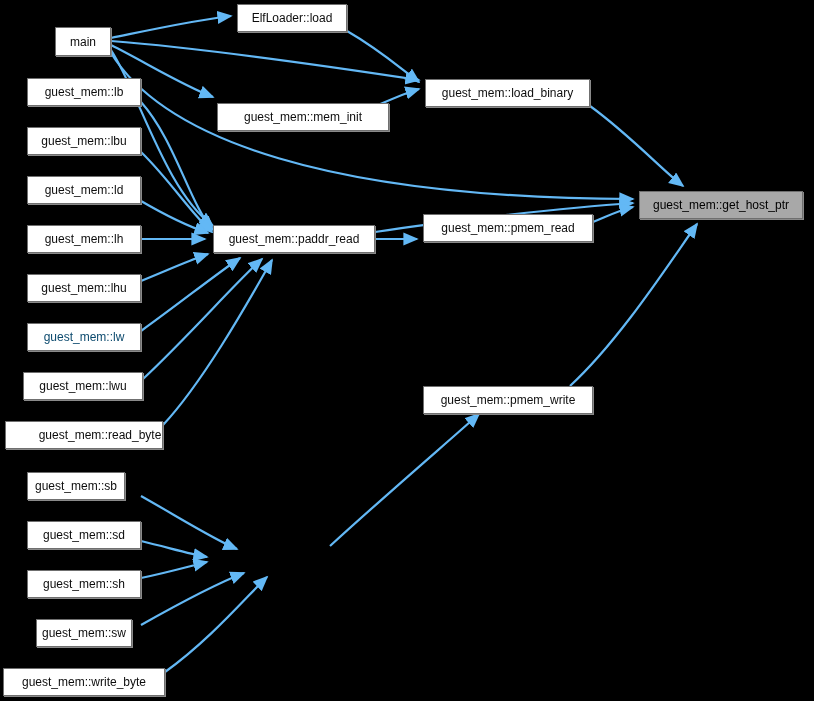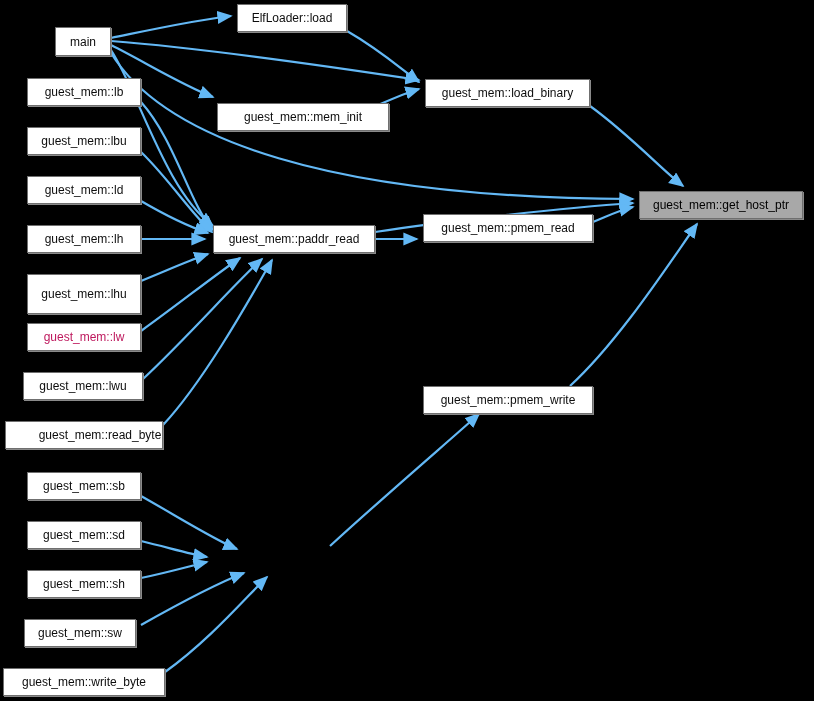--- a/index.html
+++ b/index.html
@@ -108,51 +108,51 @@
       </div>
       <div class="node" style="left: 27px; top: 127px; width: 114px; height: 28px; background: rgb(255, 255, 255); color: rgb(13, 13, 13); border-color: rgb(111, 111, 111);">
         <span class="node-label">guest_mem::lbu</span>
       </div>
       <div class="node" style="left: 27px; top: 176px; width: 114px; height: 28px; background: rgb(255, 255, 255); color: rgb(13, 13, 13); border-color: rgb(111, 111, 111);">
         <span class="node-label">guest_mem::ld</span>
       </div>
       <div class="node" style="left: 27px; top: 225px; width: 114px; height: 28px; background: rgb(255, 255, 255); color: rgb(13, 13, 13); border-color: rgb(111, 111, 111);">
         <span class="node-label">guest_mem::lh</span>
       </div>
-      <div class="node" style="left: 27px; top: 274px; width: 114px; height: 40px; background: rgb(255, 255, 255); color: rgb(13, 13, 13); border-color: rgb(111, 111, 111);">
+      <div class="node" style="left: 27px; top: 274px; width: 114px; height: 28px; background: rgb(255, 255, 255); color: rgb(13, 13, 13); border-color: rgb(111, 111, 111);">
         <span class="node-label">guest_mem::lhu</span>
       </div>
-      <div class="node" style="left: 27px; top: 323px; width: 114px; height: 28px; background: rgb(255, 255, 255); color: #be185d; border-color: rgb(111, 111, 111);">
+      <div class="node" style="left: 27px; top: 323px; width: 114px; height: 28px; background: rgb(255, 255, 255); color: #0c4a6e; border-color: rgb(111, 111, 111);">
         <span class="node-label">guest_mem::lw</span>
       </div>
       <div class="node" style="left: 23px; top: 372px; width: 120px; height: 28px; background: rgb(255, 255, 255); color: rgb(13, 13, 13); border-color: rgb(111, 111, 111);">
         <span class="node-label">guest_mem::lwu</span>
       </div>
       <div class="node" style="left: 5px; top: 421px; width: 158px; height: 28px; background: rgb(255, 255, 255); color: rgb(13, 13, 13); border-color: rgb(111, 111, 111); padding-left: 32px;">
         <span class="node-label">guest_mem::read_byte</span>
       </div>
       <div class="node" style="left: 213px; top: 225px; width: 162px; height: 28px; background: rgb(255, 255, 255); color: rgb(13, 13, 13); border-color: rgb(111, 111, 111);">
         <span class="node-label">guest_mem::paddr_read</span>
       </div>
       <div class="node" style="left: 423px; top: 214px; width: 170px; height: 28px; background: rgb(255, 255, 255); color: rgb(13, 13, 13); border-color: rgb(111, 111, 111);">
         <span class="node-label">guest_mem::pmem_read</span>
       </div>
       <div class="node" style="left: 423px; top: 386px; width: 170px; height: 28px; background: rgb(255, 255, 255); color: rgb(13, 13, 13); border-color: rgb(111, 111, 111);">
         <span class="node-label">guest_mem::pmem_write</span>
       </div>
-      <div class="node" style="left: 27px; top: 472px; width: 114px; height: 28px; background: rgb(255, 255, 255); color: rgb(13, 13, 13); border-color: rgb(111, 111, 111);">
+      <div class="node" style="left: 27px; top: 472px; width: 98px; height: 28px; background: rgb(255, 255, 255); color: rgb(13, 13, 13); border-color: rgb(111, 111, 111);">
         <span class="node-label">guest_mem::sb</span>
       </div>
       <div class="node" style="left: 27px; top: 521px; width: 114px; height: 28px; background: rgb(255, 255, 255); color: rgb(13, 13, 13); border-color: rgb(111, 111, 111);">
         <span class="node-label">guest_mem::sd</span>
       </div>
       <div class="node" style="left: 27px; top: 570px; width: 114px; height: 28px; background: rgb(255, 255, 255); color: rgb(13, 13, 13); border-color: rgb(111, 111, 111);">
         <span class="node-label">guest_mem::sh</span>
       </div>
-      <div class="node" style="left: 24px; top: 619px; width: 112px; height: 28px; background: rgb(255, 255, 255); color: rgb(13, 13, 13); border-color: rgb(111, 111, 111);">
+      <div class="node" style="left: 36px; top: 619px; width: 96px; height: 28px; background: rgb(255, 255, 255); color: rgb(13, 13, 13); border-color: rgb(111, 111, 111);">
         <span class="node-label">guest_mem::sw</span>
       </div>
       <div class="node" style="left: 3px; top: 668px; width: 162px; height: 28px; background: rgb(255, 255, 255); color: rgb(13, 13, 13); border-color: rgb(111, 111, 111);">
         <span class="node-label">guest_mem::write_byte</span>
       </div>
     </div>
 
 </div>
 
 </body></html>

